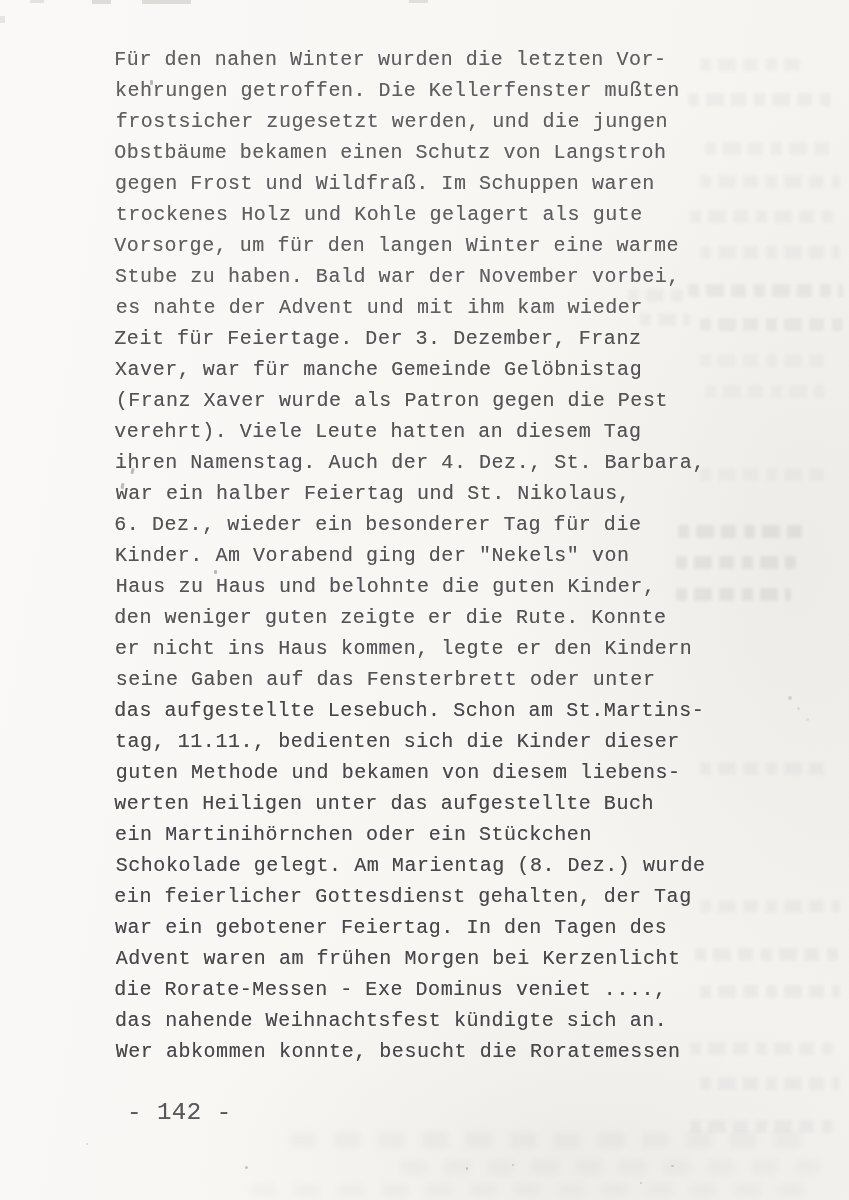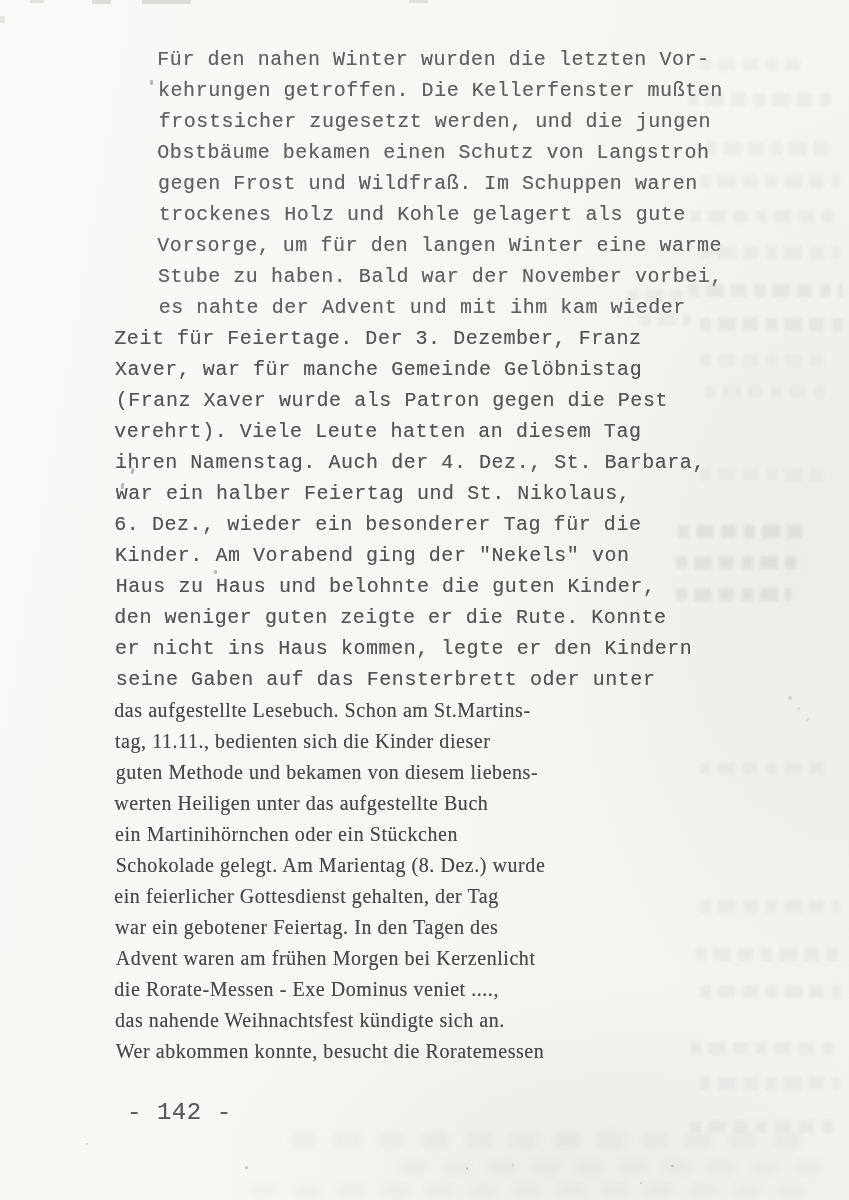--- a/index.html
+++ b/index.html
@@ -23,23 +23,23 @@
     top: 44px;
     width: 640px;
     color: var(--ink, #434345);
     font-size: 20px;
     letter-spacing: 0.55px;
     line-height: 31px;
     white-space: pre;
     text-shadow: 0 0 0.6px rgba(66,66,70,0.55);
   }
   .text-line { height: 31px; }
-  .text-line:nth-child(-n+9)  { opacity: 0.84; margin-left: 43px; }
+  .text-line:nth-child(-n+9)  { opacity: 0.84; }
   .text-line:nth-child(n+10):nth-child(-n+21) { opacity: 0.90; }
-  .text-line:nth-child(n+22)  { opacity: 0.97; font-family: Liberation Serif, serif; }
+  .text-line:nth-child(n+22)  { opacity: 0.97; }
 
   .page-number {
     position: absolute;
     left: 127px;
     top: 1097px;
     color: var(--ink, #434345);
     font-size: 24px;
     letter-spacing: 0.55px;
     line-height: 31px;
     white-space: pre;

